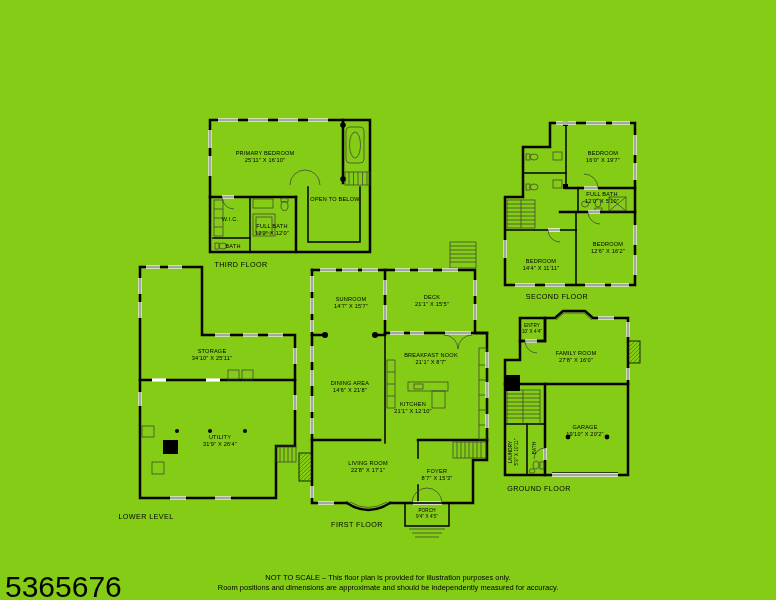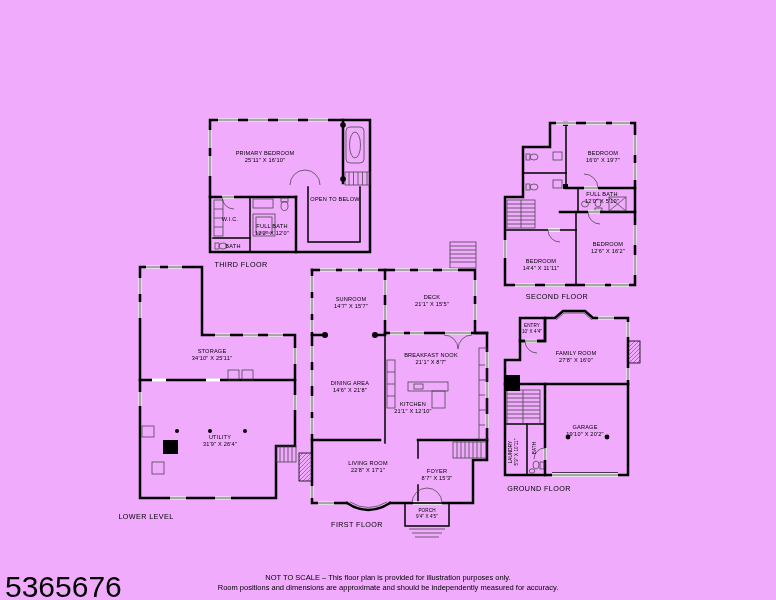--- a/index.html
+++ b/index.html
@@ -1,16 +1,16 @@
 <!DOCTYPE html>
 <html><head>
 <meta charset="utf-8">
 <style>
   html,body{margin:0;padding:0;background:#fff;}
-  #stage{position:relative;width:776px;height:600px;background:#f0abfc;overflow:hidden;
+  #stage{position:relative;width:776px;height:600px;background:#84cc16;overflow:hidden;
          font-family:"Liberation Sans", sans-serif;}
   svg{position:absolute;left:0;top:0;}
   .w  {stroke:#000;stroke-width:2.5;fill:none;stroke-linecap:square;}
   .w2 {stroke:#000;stroke-width:1.5;fill:none;stroke-linecap:square;}
   .t  {stroke:#3a3a3a;stroke-width:0.7;fill:none;}
   .gap{stroke:#ffffff;stroke-width:3.4;fill:none;}
   .wl {stroke:#000;stroke-width:0.7;fill:none;}
   .dot{fill:#000;}
   .blk{fill:#000;stroke:none;}
   .rm {font-size:5.6px;fill:#000;text-anchor:middle;letter-spacing:0.2px;}

